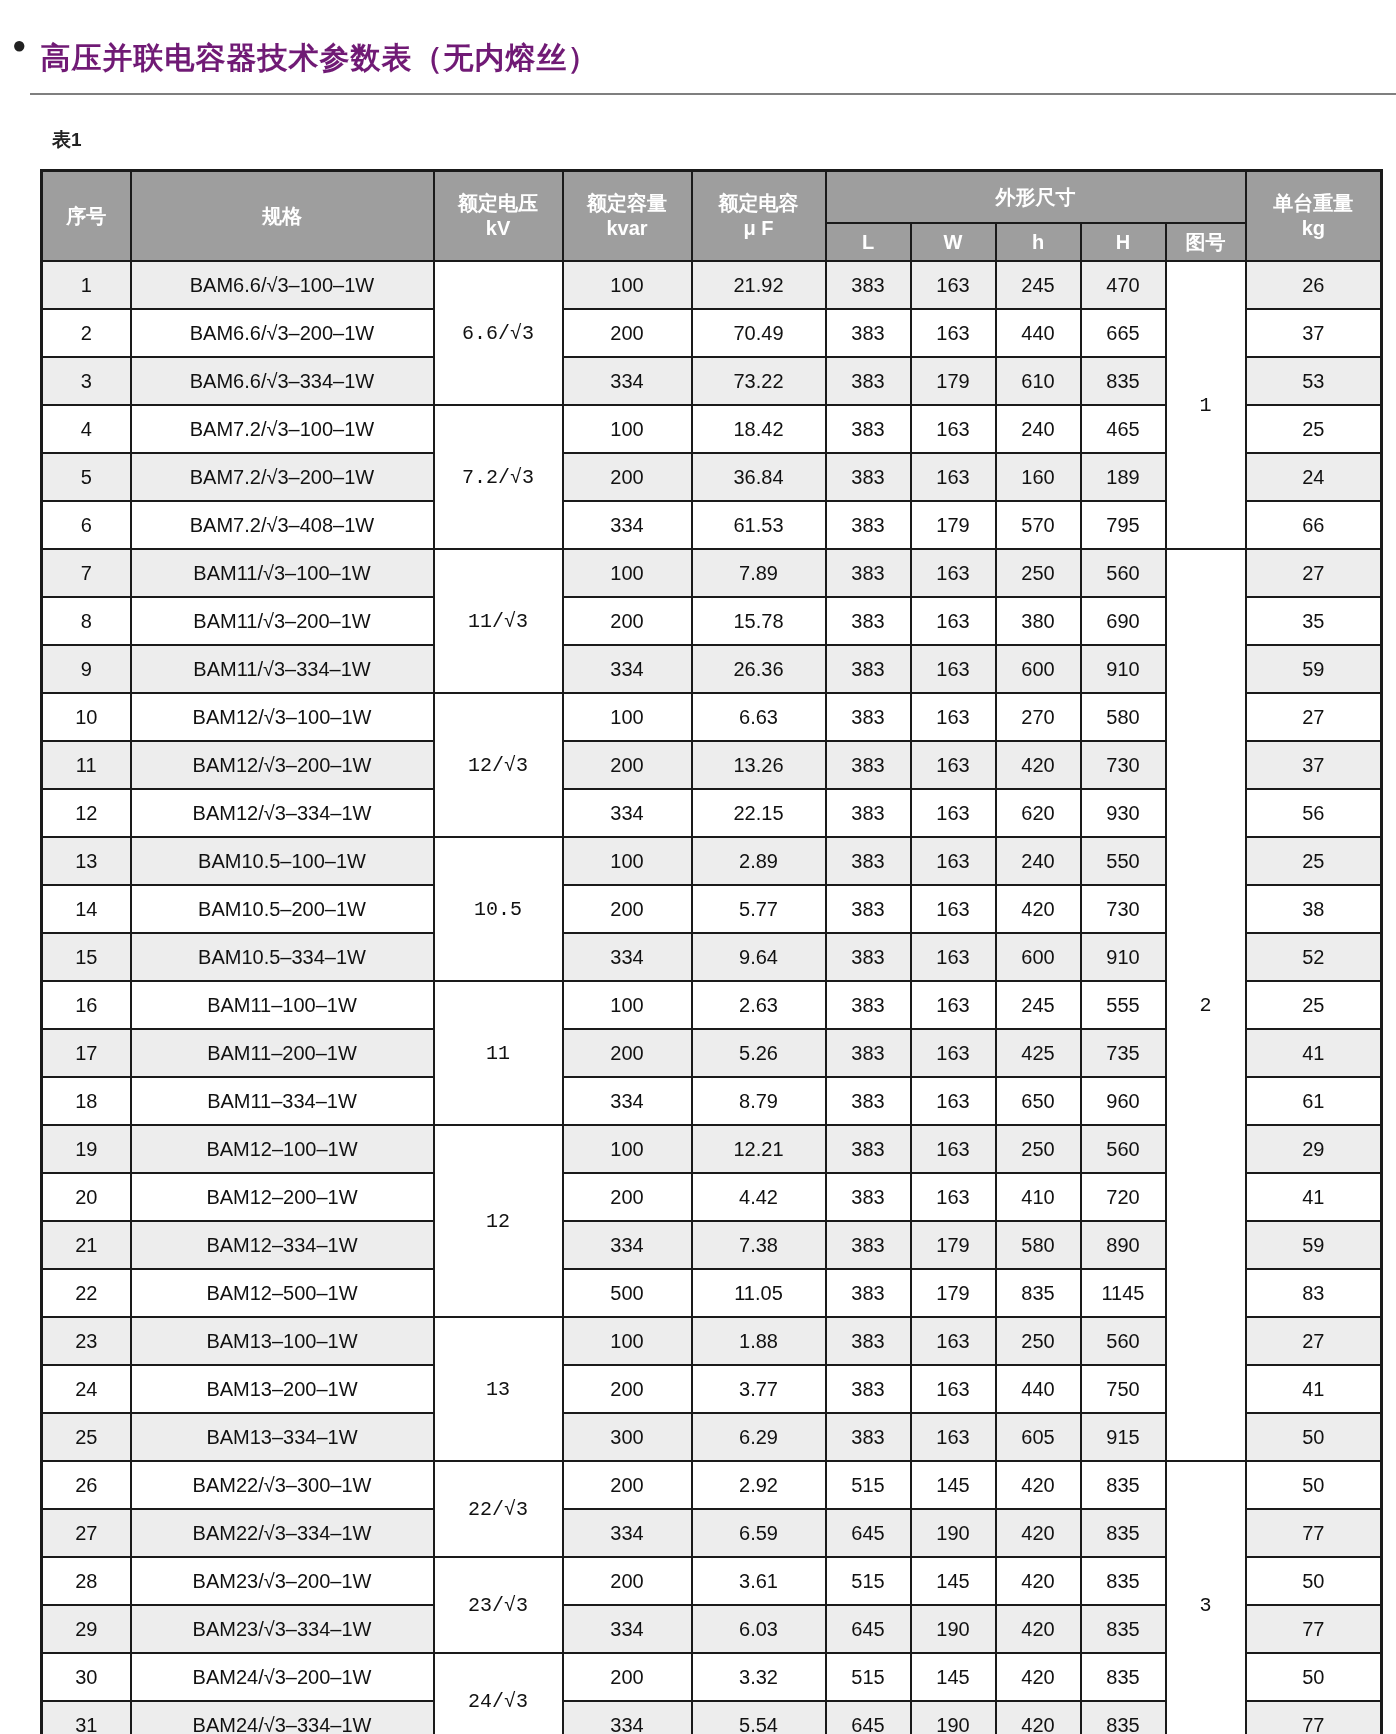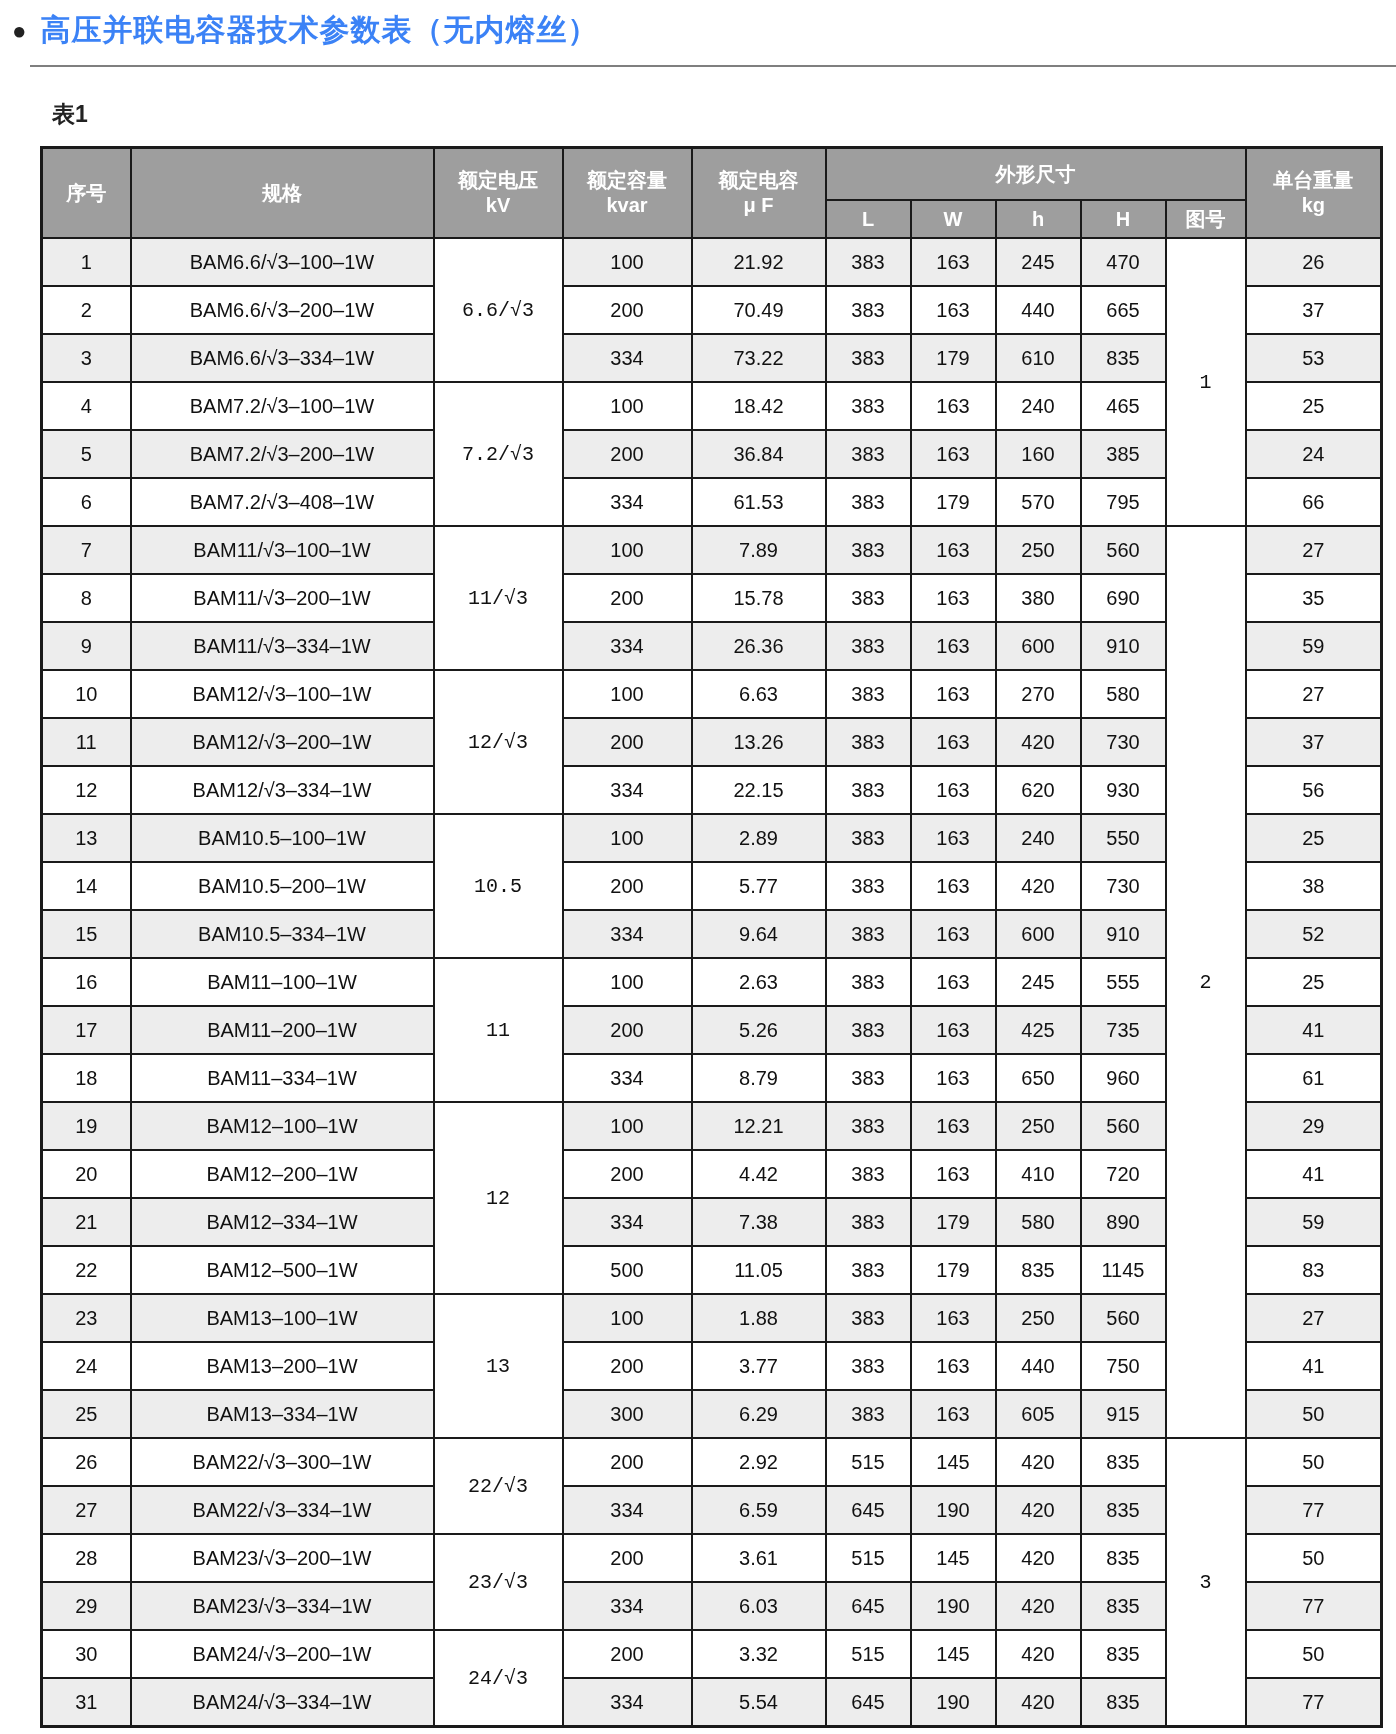--- a/index.html
+++ b/index.html
@@ -9,28 +9,28 @@
     font-family:"Liberation Sans", sans-serif;
     color:#111111;
     overflow:hidden;
   }
   .title-row {
     display:flex; align-items:center; gap:14px;
     padding:10px 0 0 12px;
   }
   .bullet { font-size:24px; color:#222; line-height:1; }
   .page-title {
-    font-size:30px; font-weight:bold; letter-spacing:1px; color:#3b82f6;
+    font-size:30px; font-weight:bold; letter-spacing:1px; color:#701a75;margin-top:28px;
   }
   .title-rule {
     height:2px; background:#7f7f7f;
     margin:14px 0 0 30px;
   }
   .table-label {
-    font-size:23px; font-weight:bold; color:#222;
+    font-size:19px; font-weight:bold; color:#222;
     margin:32px 0 16px 52px;
   }
   table.param-table {
     border-collapse:collapse;
     table-layout:fixed;
     width:1340px;
     margin-left:40px;
     border:3px solid #1a1a1a;
   }
   .param-table th, .param-table td {
@@ -163,21 +163,21 @@
         <td>25</td>
       </tr>
       <tr>
         <td>5</td>
         <td>BAM7.2/√3–200–1W</td>
         <td>200</td>
         <td>36.84</td>
         <td>383</td>
         <td>163</td>
         <td>160</td>
-        <td>385</td>
+        <td>189</td>
         <td>24</td>
       </tr>
       <tr>
         <td>6</td>
         <td>BAM7.2/√3–408–1W</td>
         <td>334</td>
         <td>61.53</td>
         <td>383</td>
         <td>179</td>
         <td>570</td>

